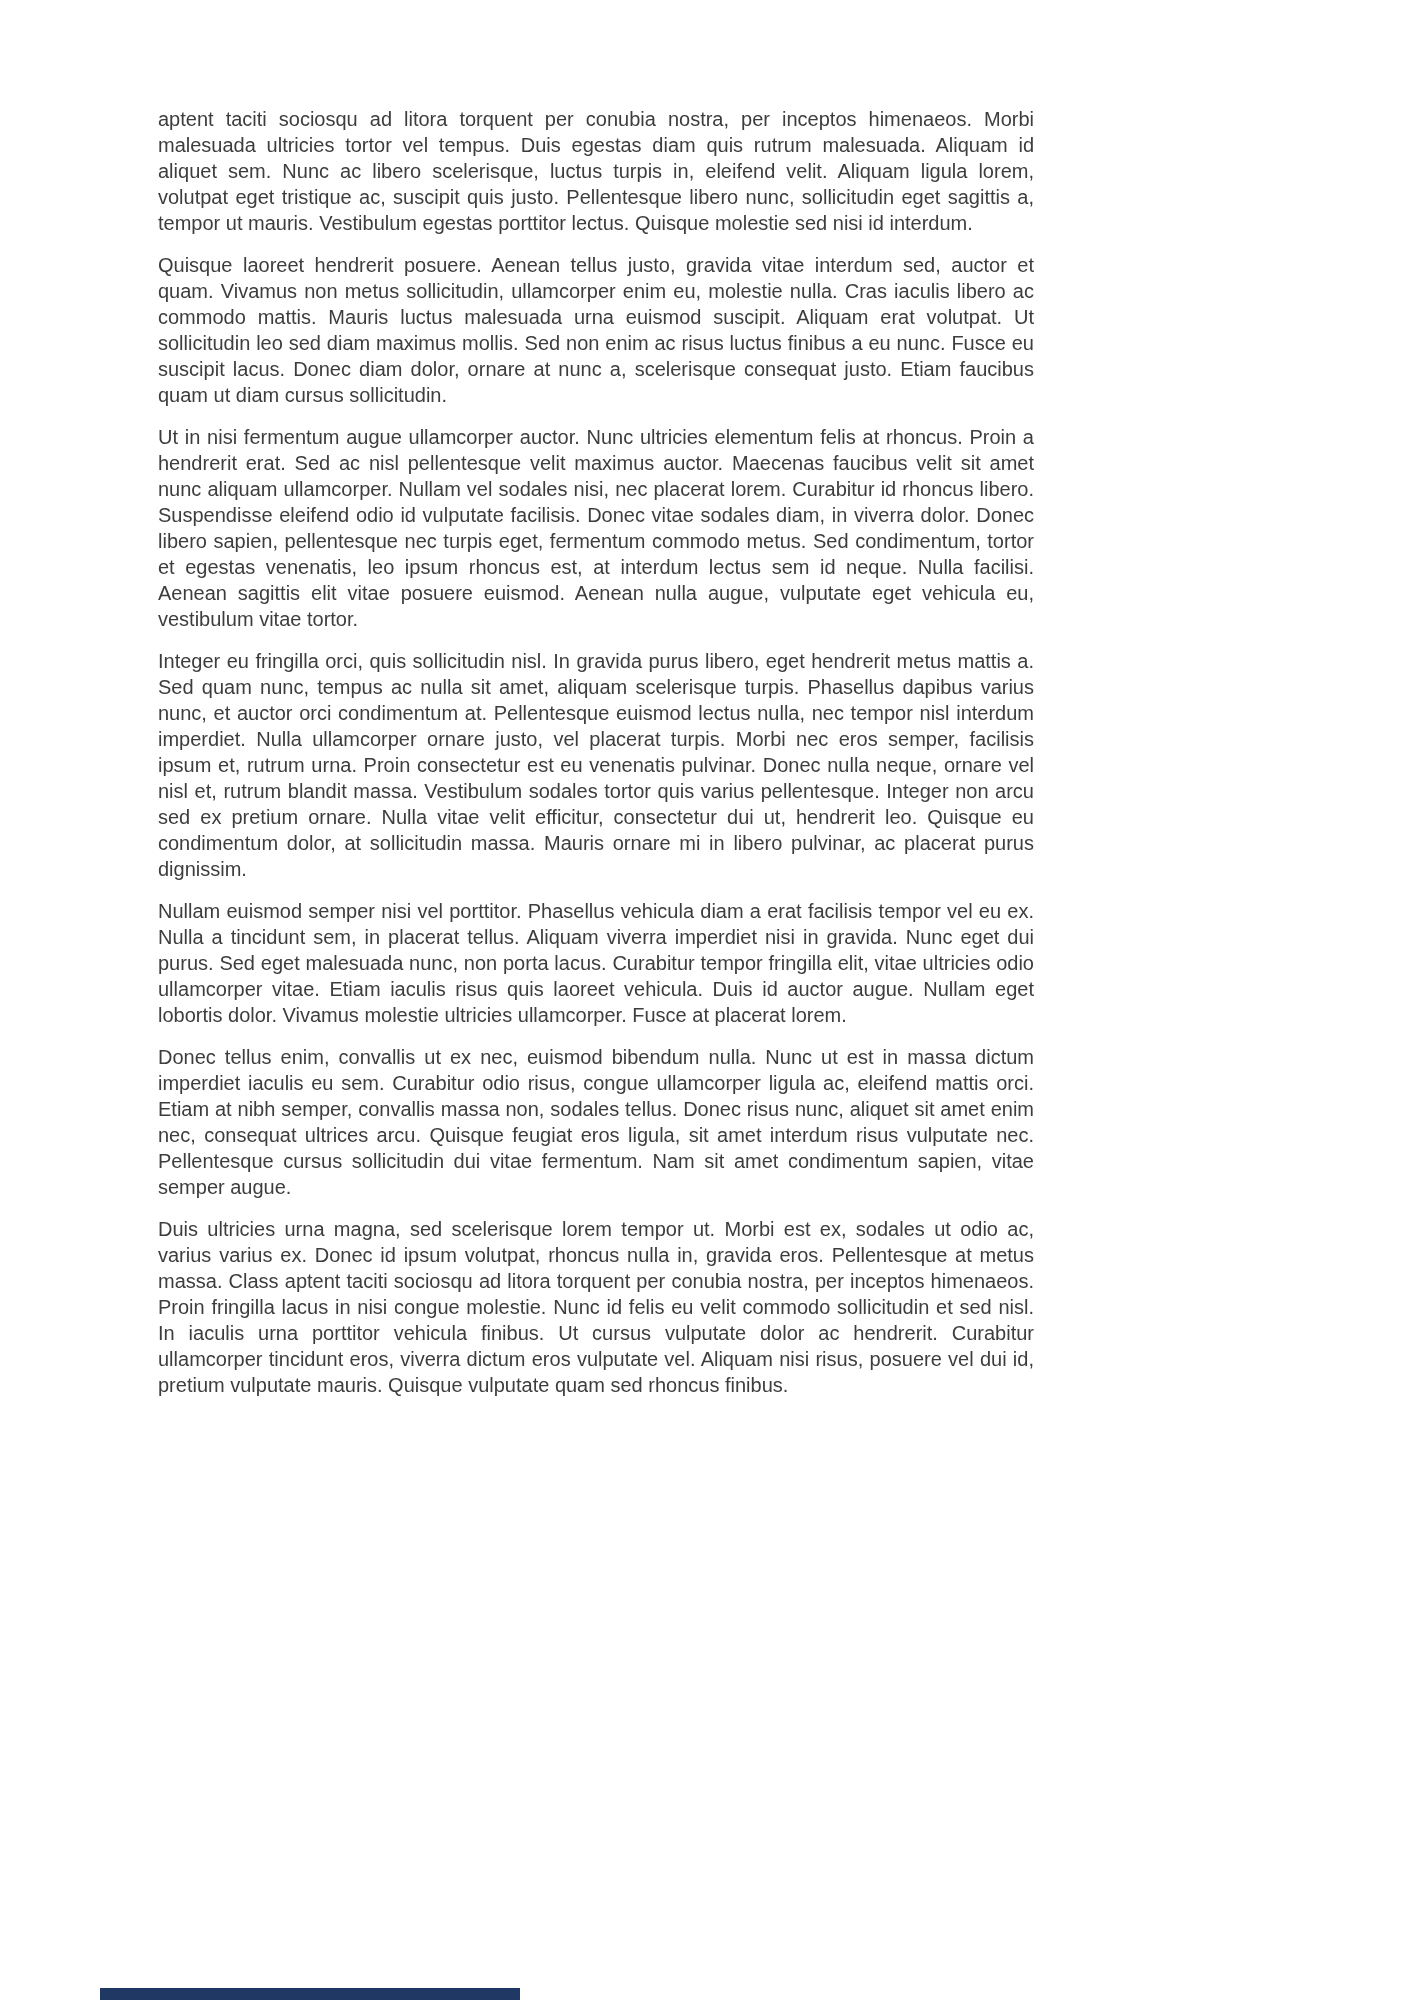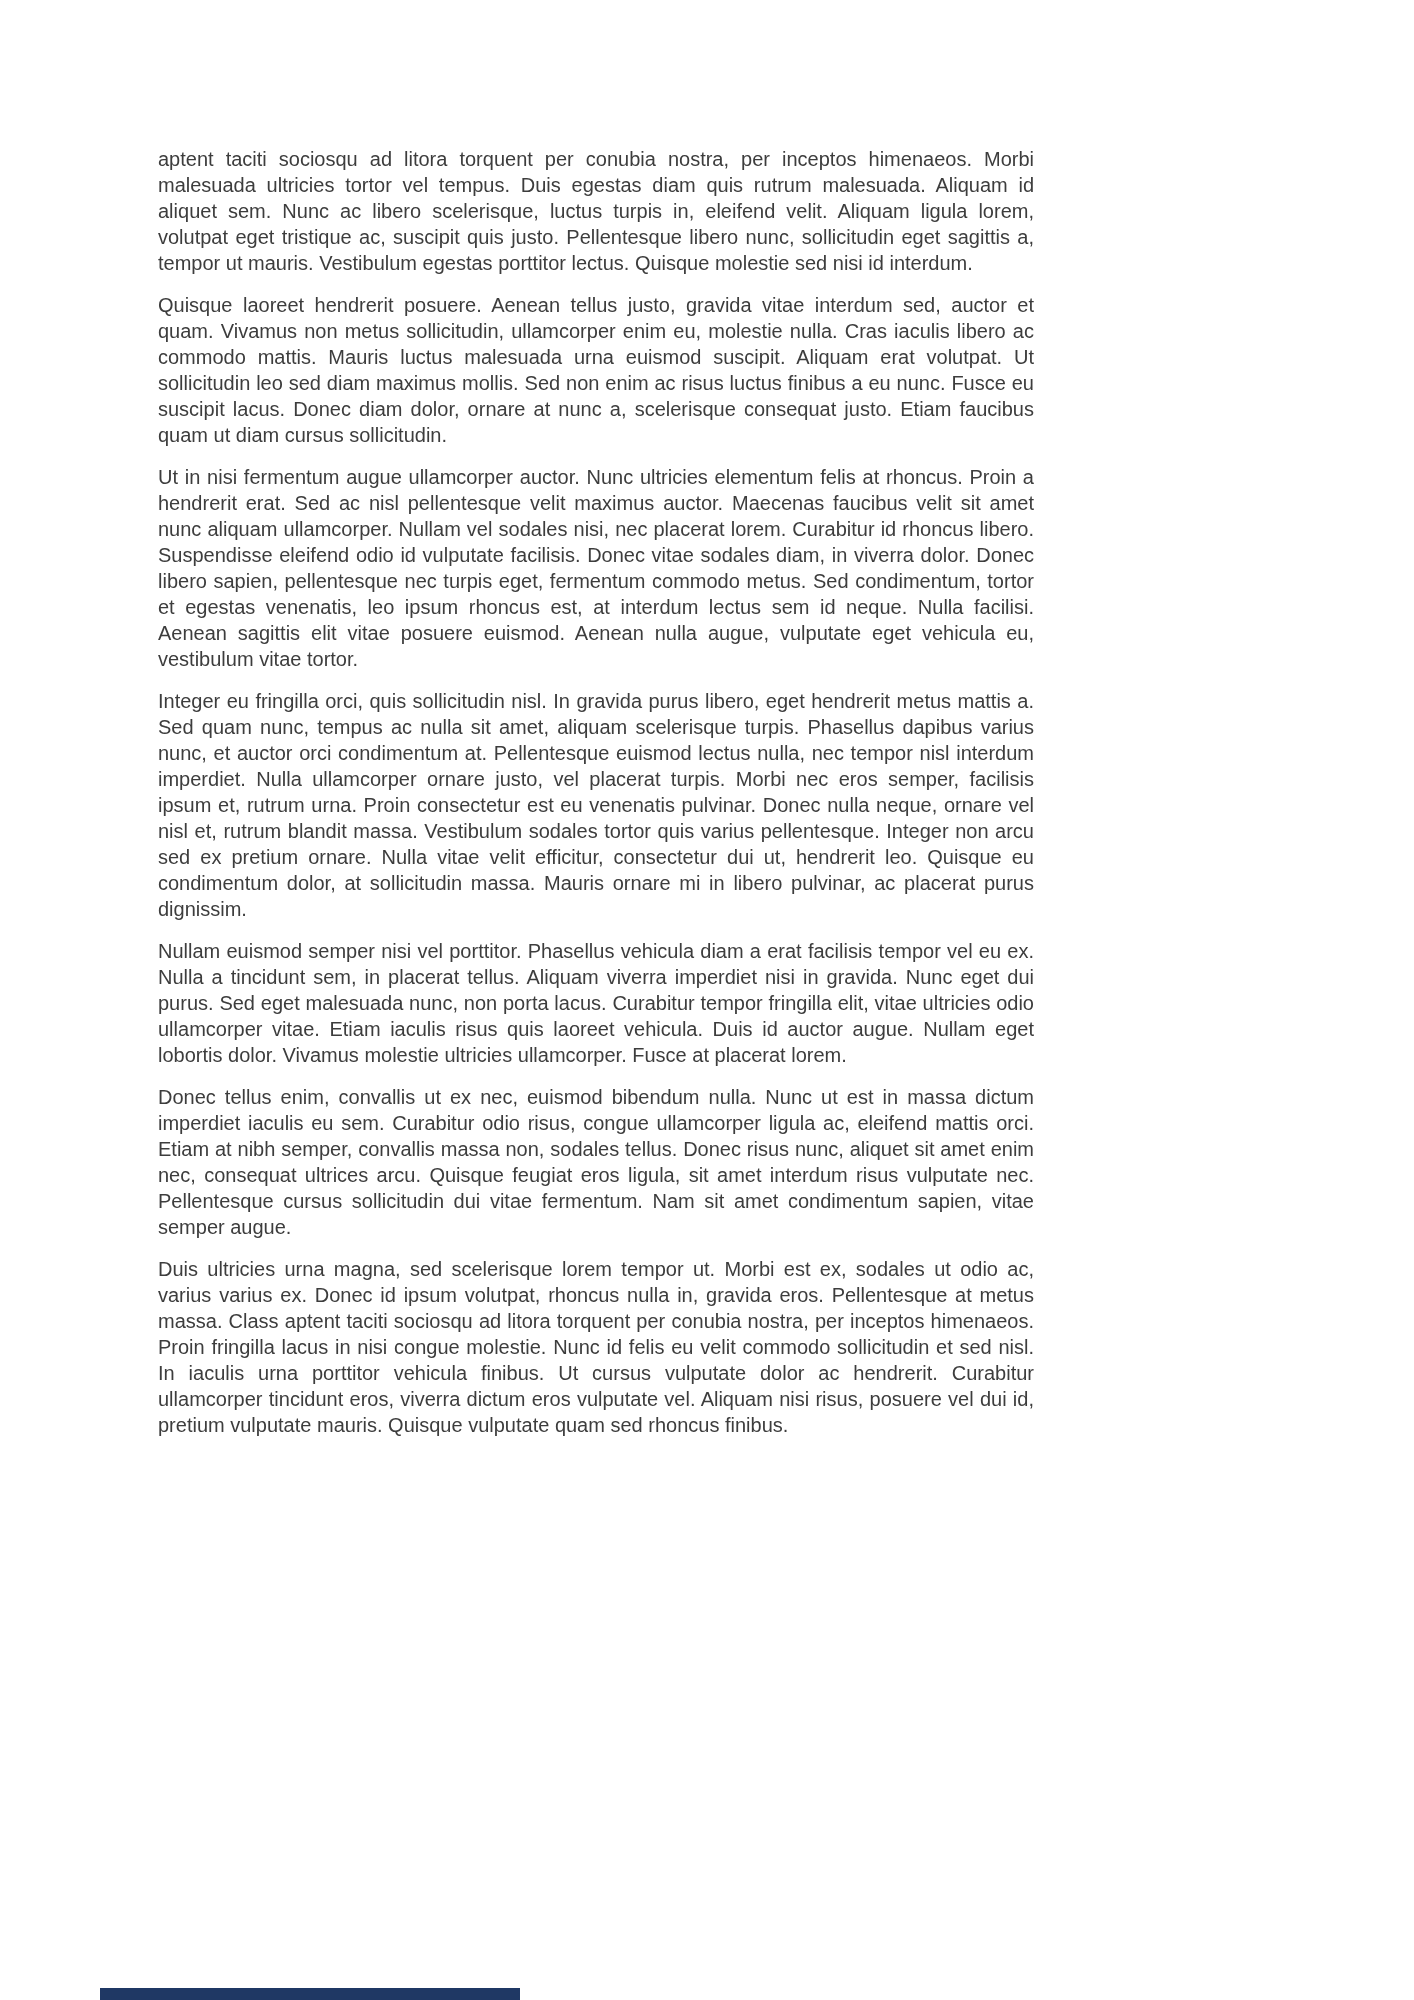--- a/index.html
+++ b/index.html
@@ -11,21 +11,20 @@
       height: 2000px;
       background: #ffffff;
       position: relative;
       overflow: hidden;
       font-family: "Liberation Sans", "DejaVu Sans", sans-serif;
     }
     .page {
       position: absolute;
       inset: 0;
       background: #ffffff;
-      margin-top: 40px;
     }
     .content {
       position: absolute;
       top: 106px;
       left: 158px;
       width: 876px;
       color: #3d3d3d;
     }
     p.para {
       margin: 0 0 16px 0;

